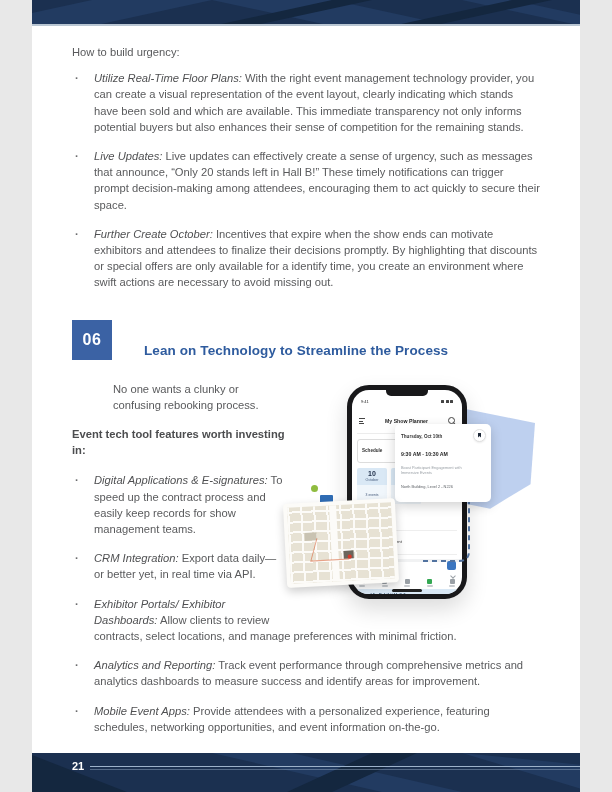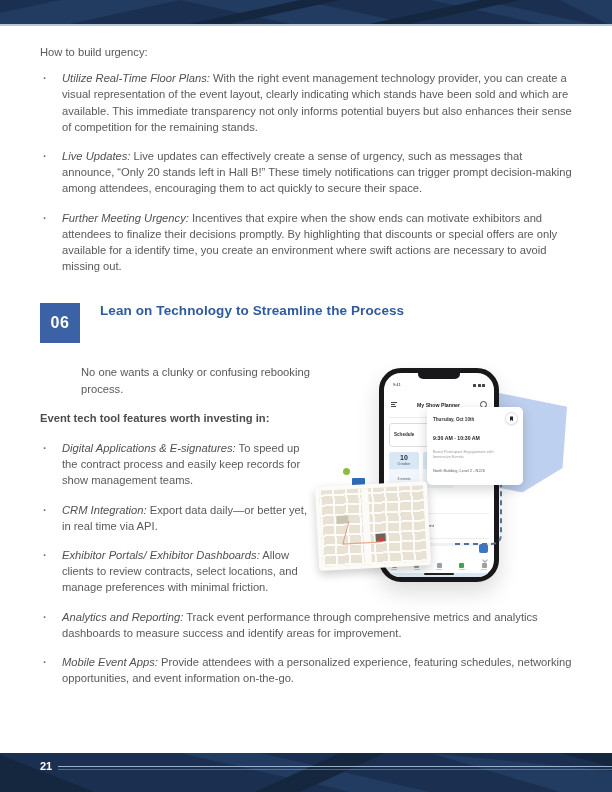--- a/index.html
+++ b/index.html
@@ -1,36 +1,36 @@
 <!DOCTYPE html>
 <html><head>
 <meta charset="utf-8">
 <style>
   html,body { margin:0; padding:0; background:#e8e8e8; }
-  .page { position:relative; width:612px; height:792px; background:#ffffff; overflow:hidden;
+  .page { position:relative; width:548px; height:792px; background:#ffffff; overflow:hidden;
           font-family:"Liberation Sans", sans-serif; color:#595a5c; margin:0 auto; }
 
   
   .band-top { position:absolute; top:0; left:0; width:612px; height:28px; }
   .band-bottom { position:absolute; bottom:0; left:0; width:612px; height:39px; }
   .band-top svg, .band-bottom svg { display:block; }
   .pageno { position:absolute; left:40px; top:760px; font-size:11px; font-weight:bold; color:#ffffff; z-index:3; }
   .foot-rule { position:absolute; left:58px; right:0; top:766px; height:1px; background:#9db2ca; z-index:3; }
   .foot-rule2 { position:absolute; left:58px; right:0; top:769px; height:1px; background:rgba(157,178,202,.45); z-index:3; }
 
   
   .content { position:absolute; top:28px; left:0; right:0; padding:16px 40px 0 40px;
              font-size:11.2px; line-height:16.2px; }
   .p { margin:0 0 10px 0; }
   .bitem { position:relative; padding-left:22px; margin-bottom:13px; }
   .marker { position:absolute; left:3px; top:0; font-weight:bold; color:#6a6b6d; }
   .lead-in { font-style:italic; font-weight:normal; color:#4f5052;text-align:center; }
   .closing { margin:3px 0 0 0; }
 
-  .sec-head { display:flex; align-items:flex-start; gap:20px; margin:29px 0 21px 0; }
+  .sec-head { display:flex; align-items:flex-end; gap:32px; margin:29px 0 21px 0; }
   .num-box { width:40px; height:40px; background:#3b62a4; display:flex; align-items:center; justify-content:center; }
   .num-box span { color:#ffffff; font-weight:bold; font-size:16px; letter-spacing:.5px; }
   .sec-title { font-size:13.5px; font-weight:bold; color:#2e5b9e; letter-spacing:.1px; }
 
   .subhead { font-weight:bold; color:#4c4d4f; margin:0 0 14px 0; }
   .intro2 { margin:0 0 13px 0;padding-left:41px; }
 
   
   .phone-wrap { float:right; width:245px; height:238px; position:relative; margin:-4px 0 8px 10px; }
   .hexagon { position:absolute; left:128px; top:30px; width:112px; height:102px; background:#b3c8ec; opacity:.85;
@@ -131,21 +131,21 @@
         <span class="lead-in">Utilize Real-Time Floor Plans:</span>
         <span>With the right event management technology provider, you can create a visual representation of the event layout, clearly indicating which stands have been sold and which are available. This immediate transparency not only informs potential buyers but also enhances their sense of competition for the remaining stands.</span>
       </div>
       <div class="bitem">
         <span class="marker">·</span>
         <span class="lead-in">Live Updates:</span>
         <span>Live updates can effectively create a sense of urgency, such as messages that announce, “Only 20 stands left in Hall B!” These timely notifications can trigger prompt decision-making among attendees, encouraging them to act quickly to secure their space.</span>
       </div>
       <div class="bitem">
         <span class="marker">·</span>
-        <span class="lead-in">Further Meeting Urgency:</span>
+        <span class="lead-in">Further Create October:</span>
         <span>Incentives that expire when the show ends can motivate exhibitors and attendees to finalize their decisions promptly. By highlighting that discounts or special offers are only available for a identify time, you create an environment where swift actions are necessary to avoid missing out.</span>
       </div>
     </div>
 
 
     <div class="sec-head">
       <div class="num-box">
         <span>06</span>
       </div>
       <div class="sec-title">Lean on Technology to Streamline the Process</div>

